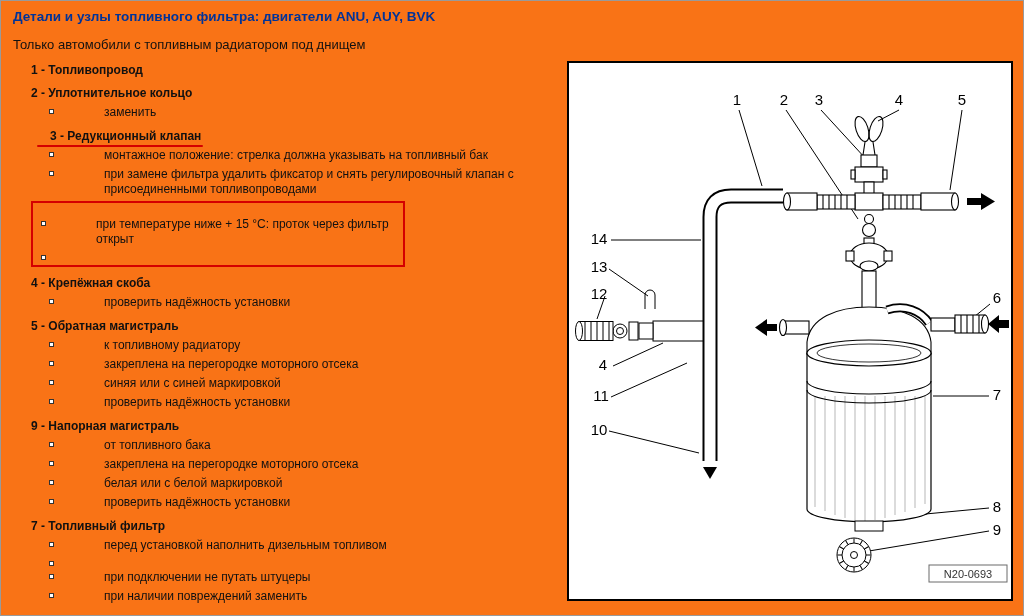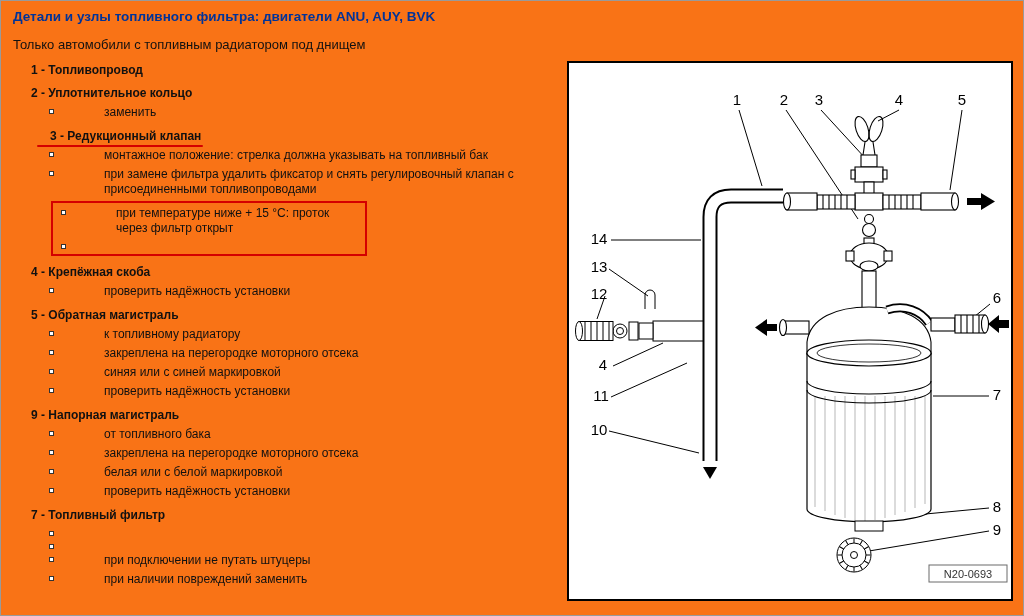--- a/index.html
+++ b/index.html
@@ -19,21 +19,21 @@
   .part { margin-bottom: 9px; }
   .part-header { font-weight: bold; margin-bottom: 5px; line-height: 14px; }
   .underlined { display: inline-block; position: relative; margin-left: 19px; }
   .underlined::after {
     content: ""; position: absolute; left: -13px; right: -2px; bottom: -4px;
     height: 2.5px; background: #d40000; border-radius: 2px;
   }
   .note { display: flex; align-items: flex-start; margin: 0 0 4px 18px; line-height: 15px; gap: 41px; }
   .sq { flex: 0 0 auto; width: 5px; height: 5px; border: 1px solid #333; margin: 4px 9px 0 0; background: #fff; }
   .note-text { max-width: 470px; }
-  .redbox { border: 2px solid #d40000; width: 316px; margin: 3px 0 5px 20px; padding: 3px 2px 1px 0; }
+  .redbox { border: 2px solid #d40000; width: 374px; margin: 3px 0 5px 0; padding: 14px 2px 1px 0; }
   .redbox .note { margin-left: 8px; }
   .diagram {
     position: absolute; left: 566px; top: 60px; width: 446px; height: 540px;
     border: 2px solid #000; background: #fff;
   }
   .diagram svg { display: block; width: 100%; height: 100%; }
 </style>
 </head>
 <body>
 
@@ -122,20 +122,21 @@
       <div class="note">
         <span class="sq"></span>
         <span class="note-text">проверить надёжность установки</span>
       </div>
     </div>
 
     <div class="part">
       <div class="part-header">7 -  Топливный фильтр</div>
       <div class="note">
         <span class="sq"></span>
+        <span class="note-text">перед установкой наполнить дизельным топливом</span>
       </div>
       <div class="note">
         <span class="sq"></span>
       </div>
       <div class="note">
         <span class="sq"></span>
         <span class="note-text">при подключении не путать штуцеры</span>
       </div>
       <div class="note">
         <span class="sq"></span>

